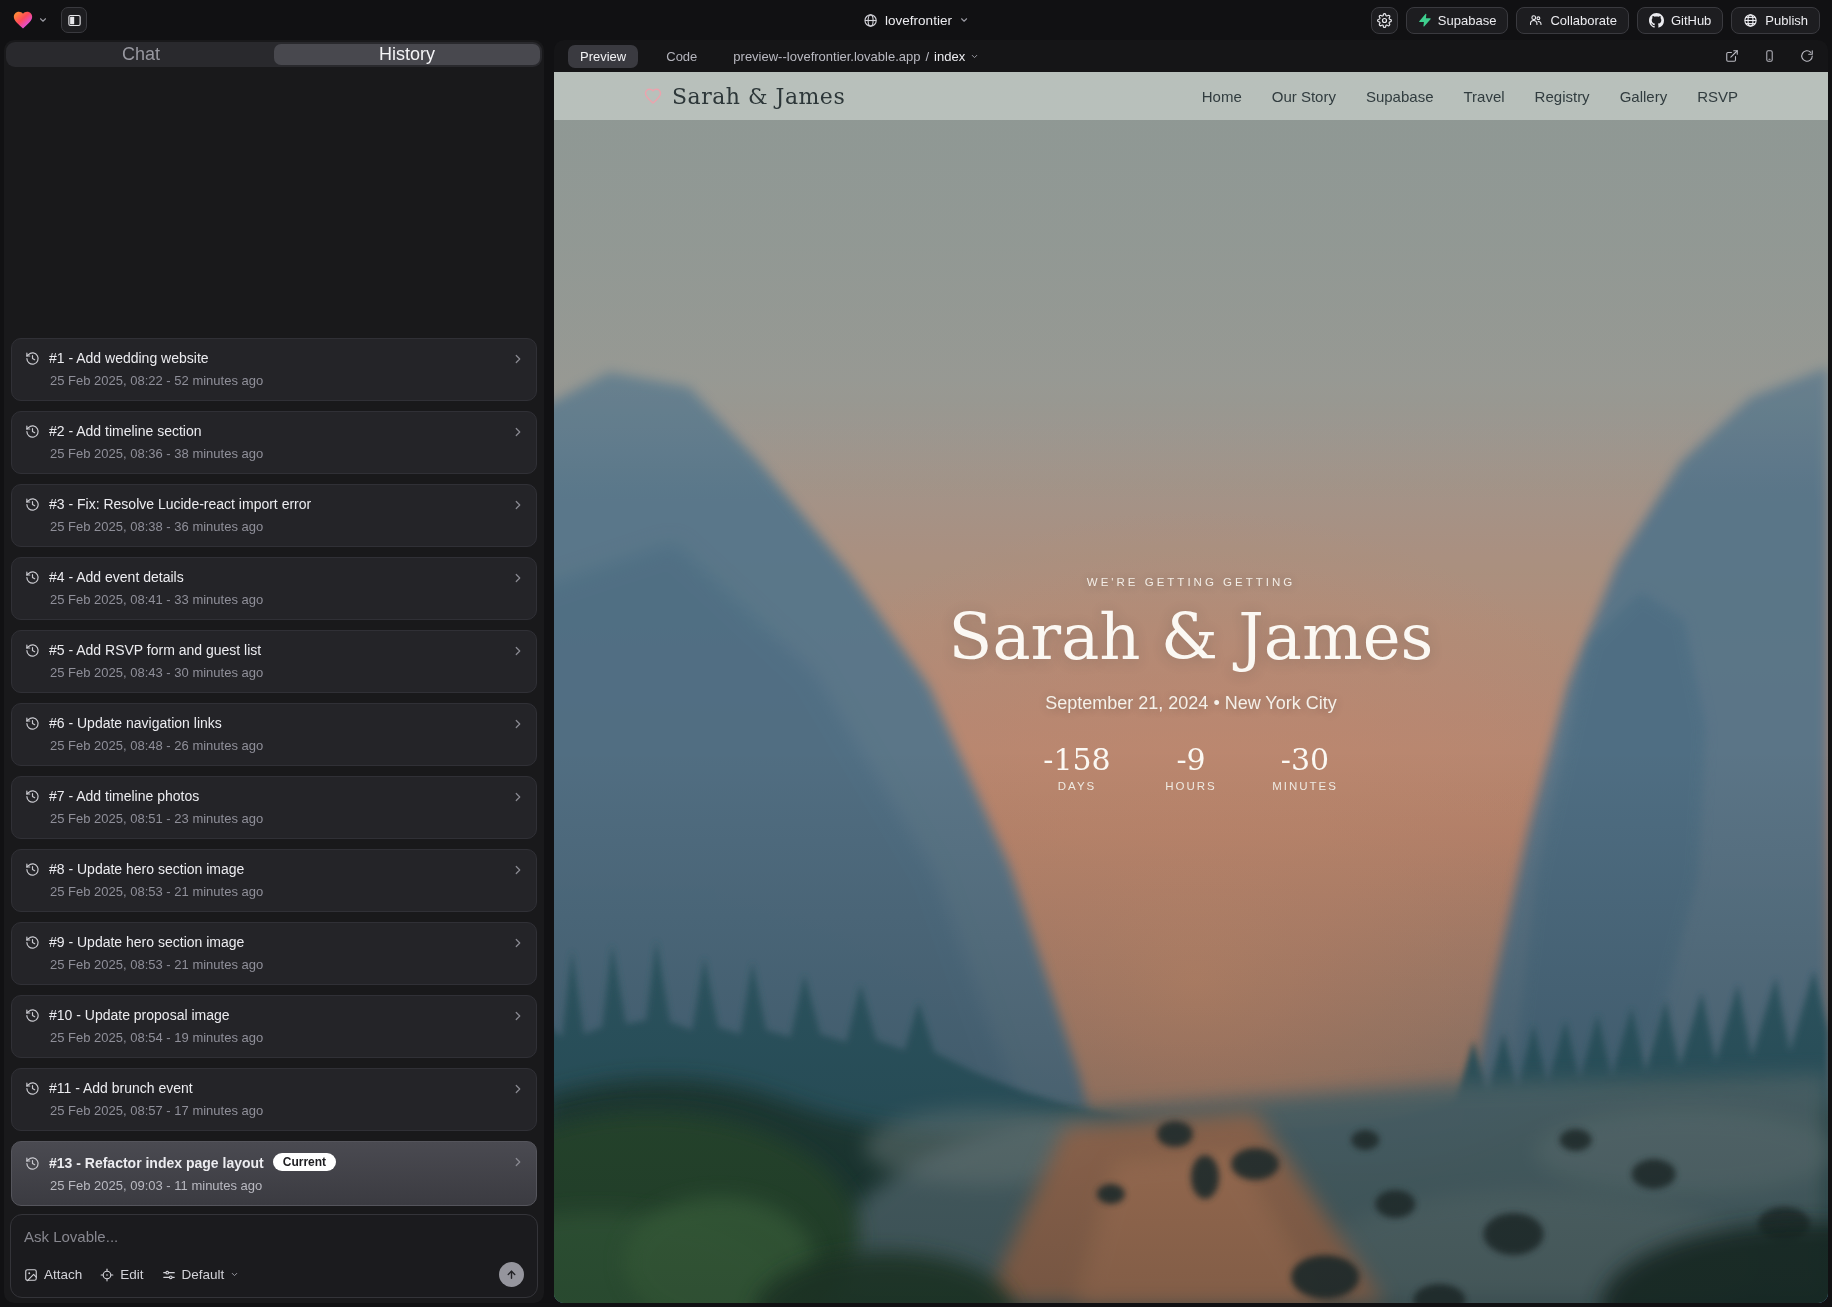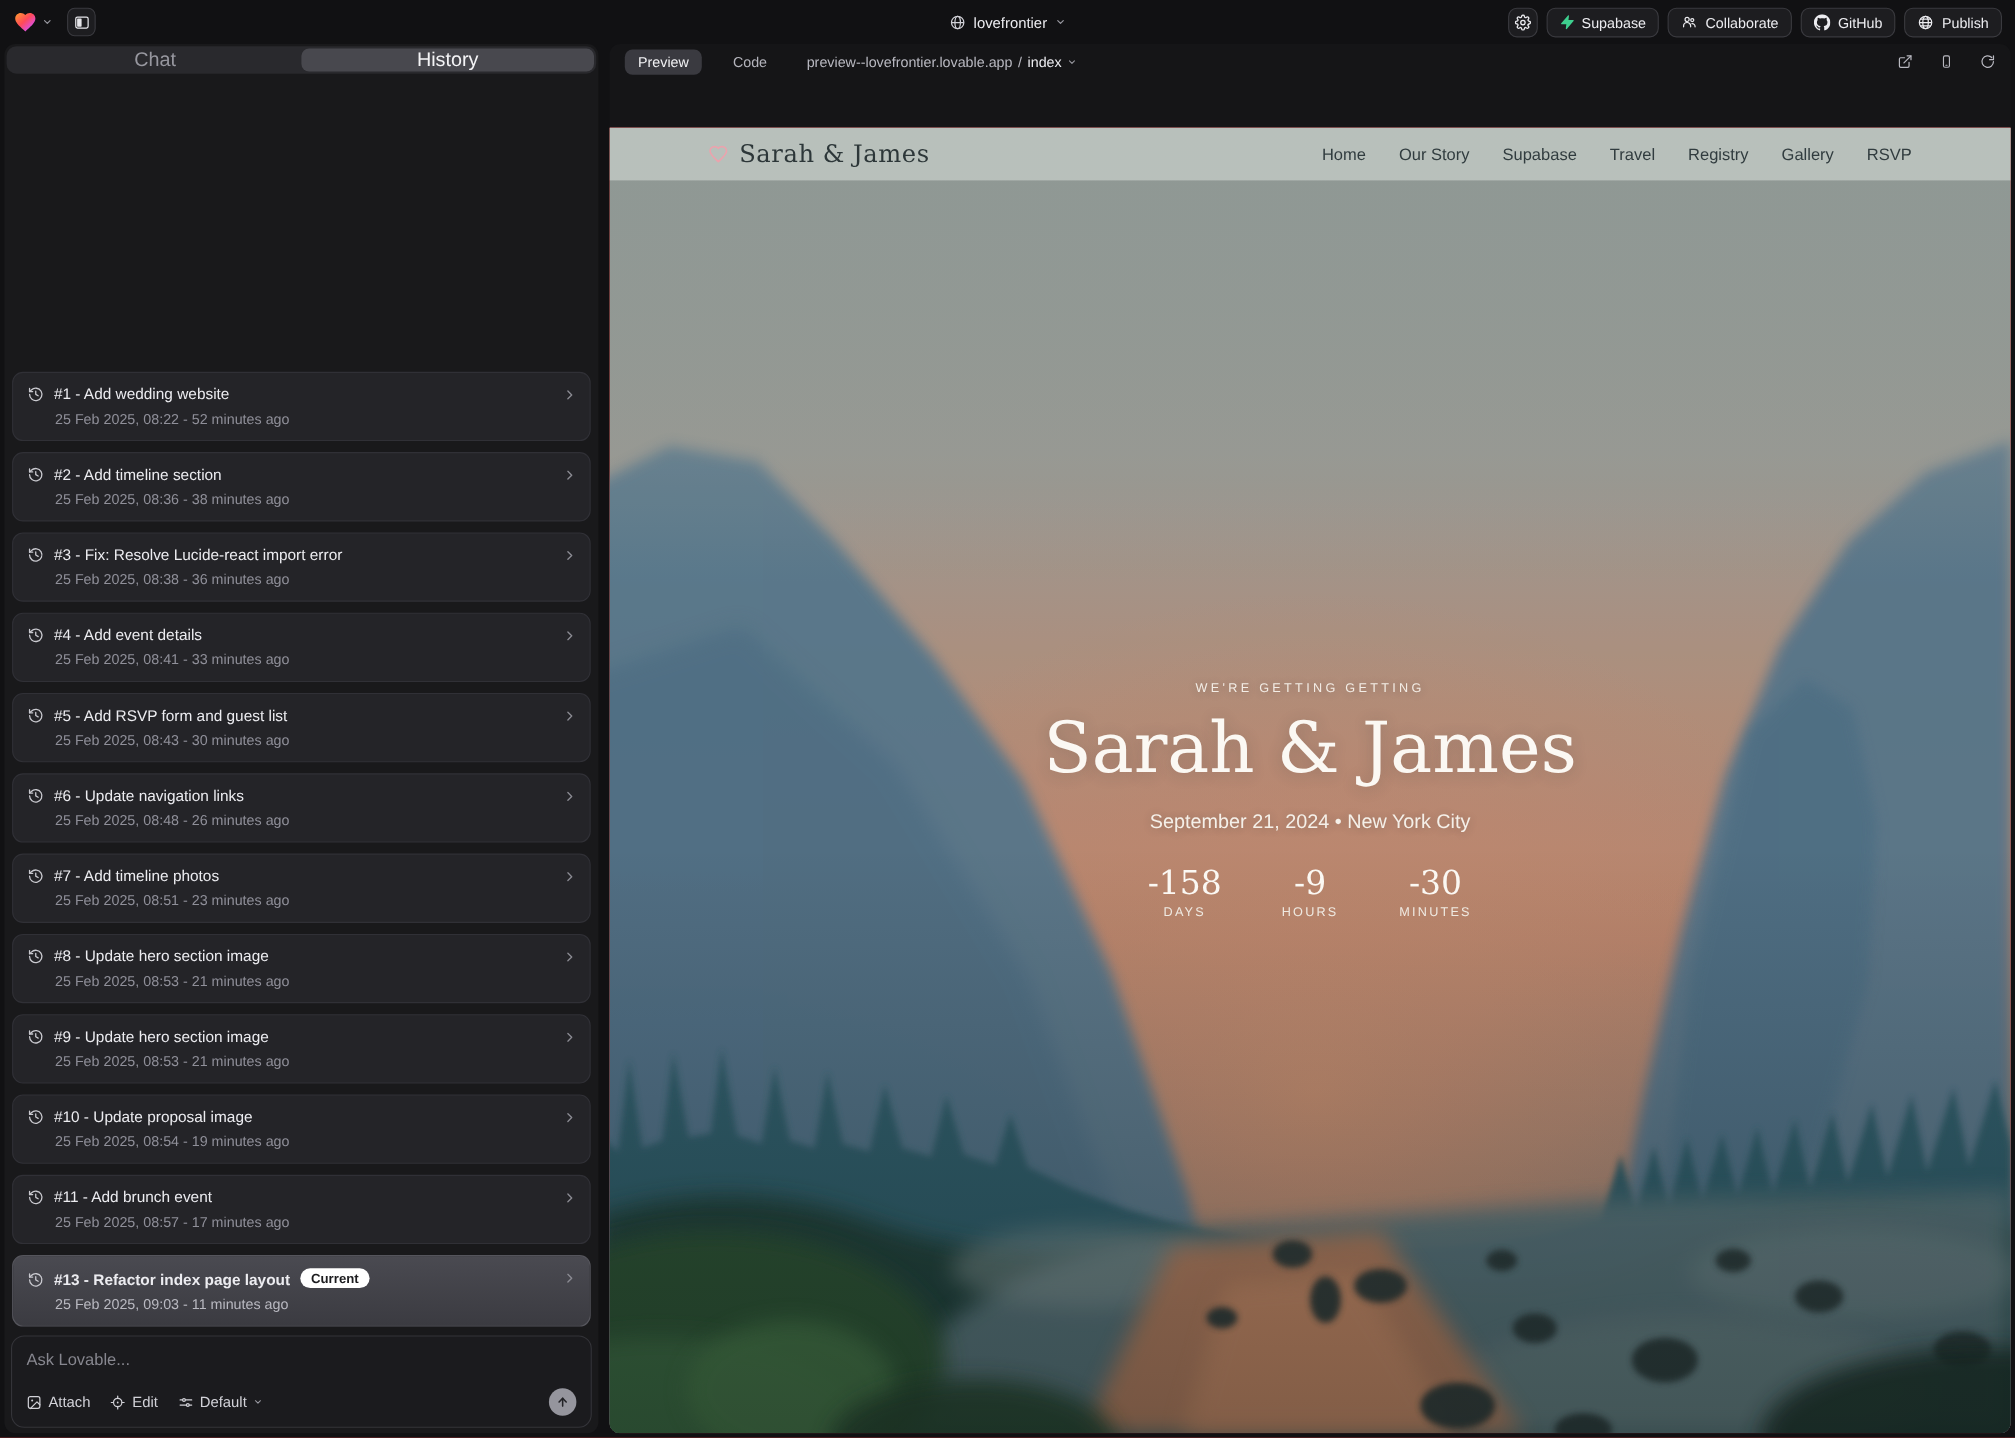--- a/index.html
+++ b/index.html
@@ -67,21 +67,21 @@
   .preview-panel { flex:1; min-width:0; display:flex; flex-direction:column; background:#151517; border-radius:10px; overflow:hidden; }
   .preview-toolbar { height:32px; flex:0 0 auto; display:flex; align-items:center; gap:16px; padding:0 14px; }
   .pv-tab { font-size:13px; color:#b4b4bc; padding:4px 12px; border-radius:7px; cursor:pointer; }
   .pv-tab.active { background:#3a3a40; color:#f2f2f4; }
   .pv-url { display:flex; align-items:center; gap:5px; font-size:13px; color:#b9b9c1; margin-left:8px; cursor:pointer; }
   .pv-url .pv-page { color:#ececf0; }
   .pv-actions { margin-left:auto; display:flex; align-items:center; gap:24px; color:#b9b9c1; }
   .pv-actions span { display:flex; cursor:pointer; }
 
   
-  .site { position:relative; flex:1; min-height:0; overflow:hidden; background:#ef4444;margin-top:44px; }
+  .site { position:relative; flex:1; min-height:0; overflow:hidden; background:#3b82f6; }
   .site-bg { position:absolute; inset:0; width:100%; height:100%; display:block; }
   .site-header { position:absolute; top:0; left:0; right:0; height:48px; display:flex; align-items:center;
     padding:0 90px; background:rgba(223,228,223,0.52); }
   .site-logo { display:flex; align-items:center; gap:10px; cursor:pointer; }
   .site-logo-text { font-family:"DejaVu Serif", serif; font-size:22px; color:#2d3739; letter-spacing:0.5px; }
   .site-nav { margin-left:auto; display:flex; gap:30px; }
   .nav-link { font-size:15px; color:#313c3f; cursor:pointer; }
 
   .hero { position:absolute; left:50%; top:504px; transform:translateX(-50%); width:900px; text-align:center; color:#f8f4ee; }
   .hero-eyebrow { font-size:11.5px; letter-spacing:3px; color:#f3ede6; text-shadow:0 1px 8px rgba(40,50,55,.25); }

